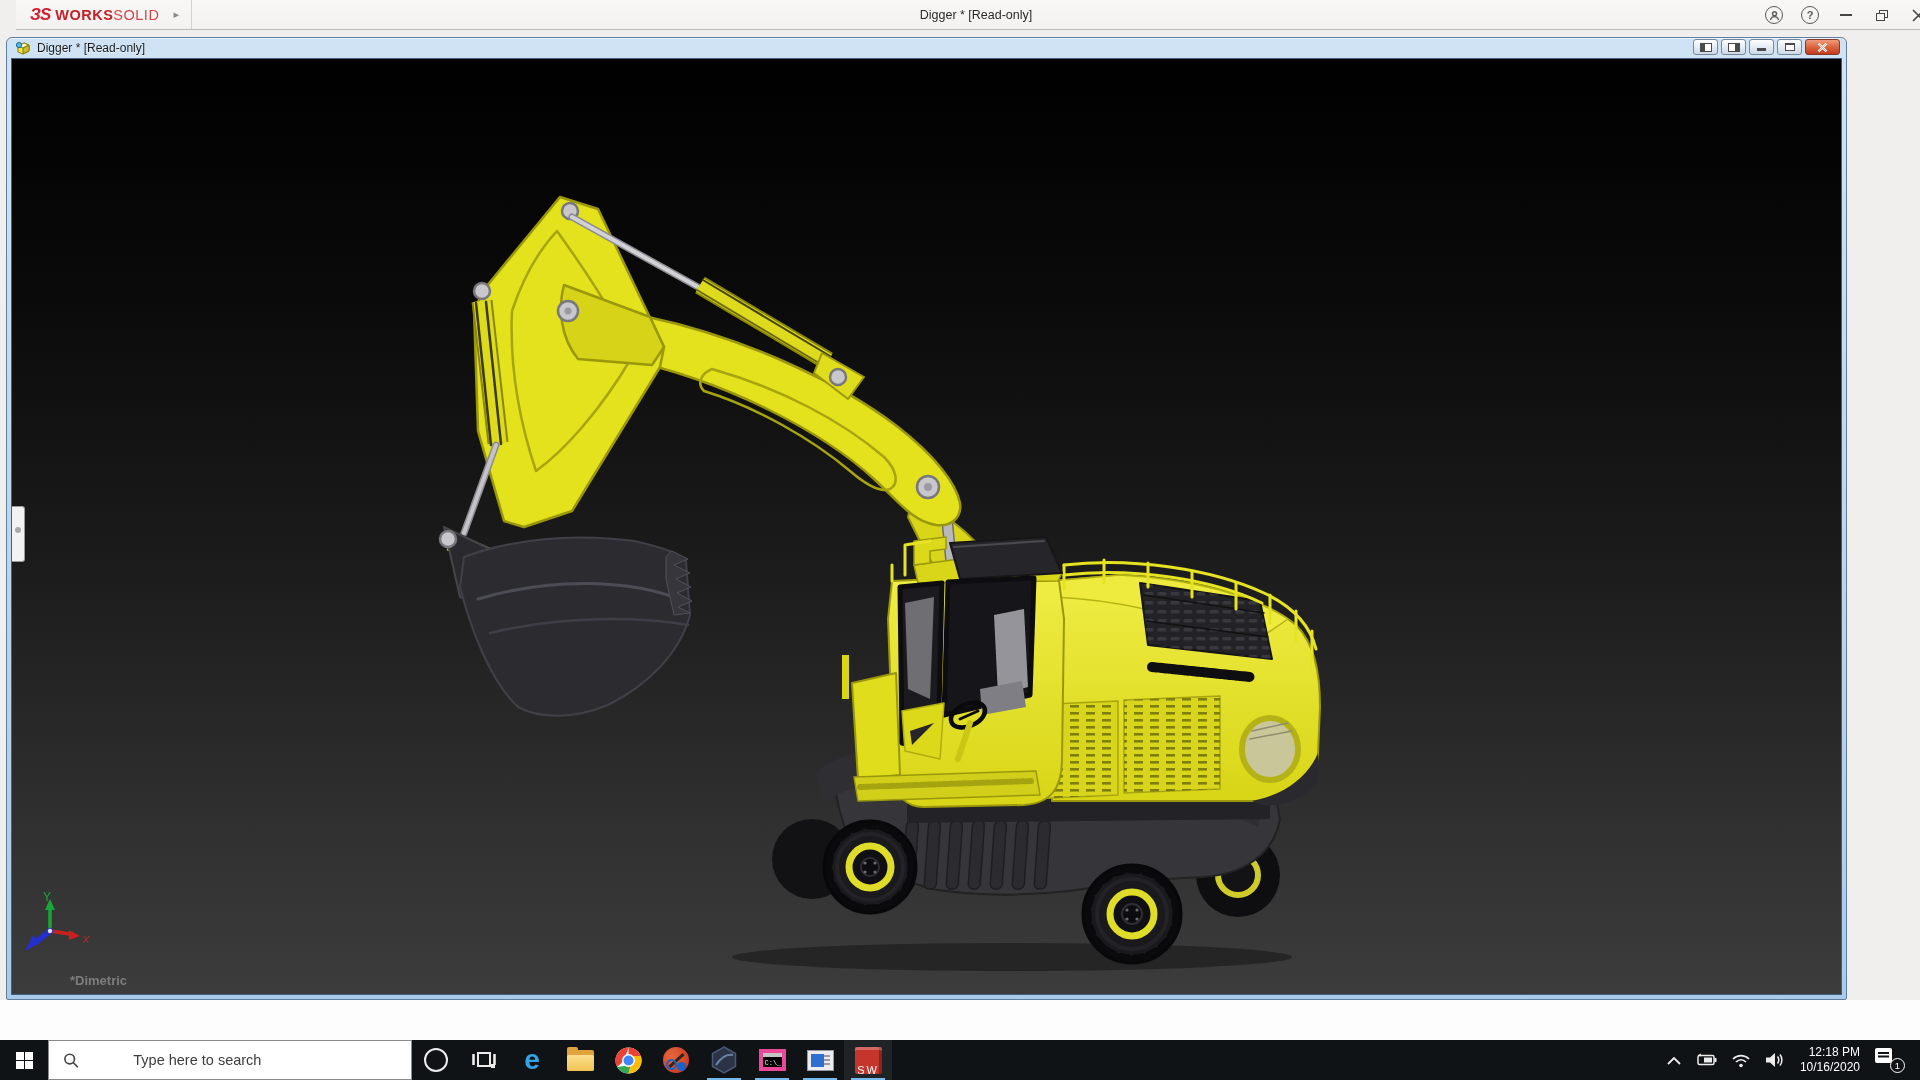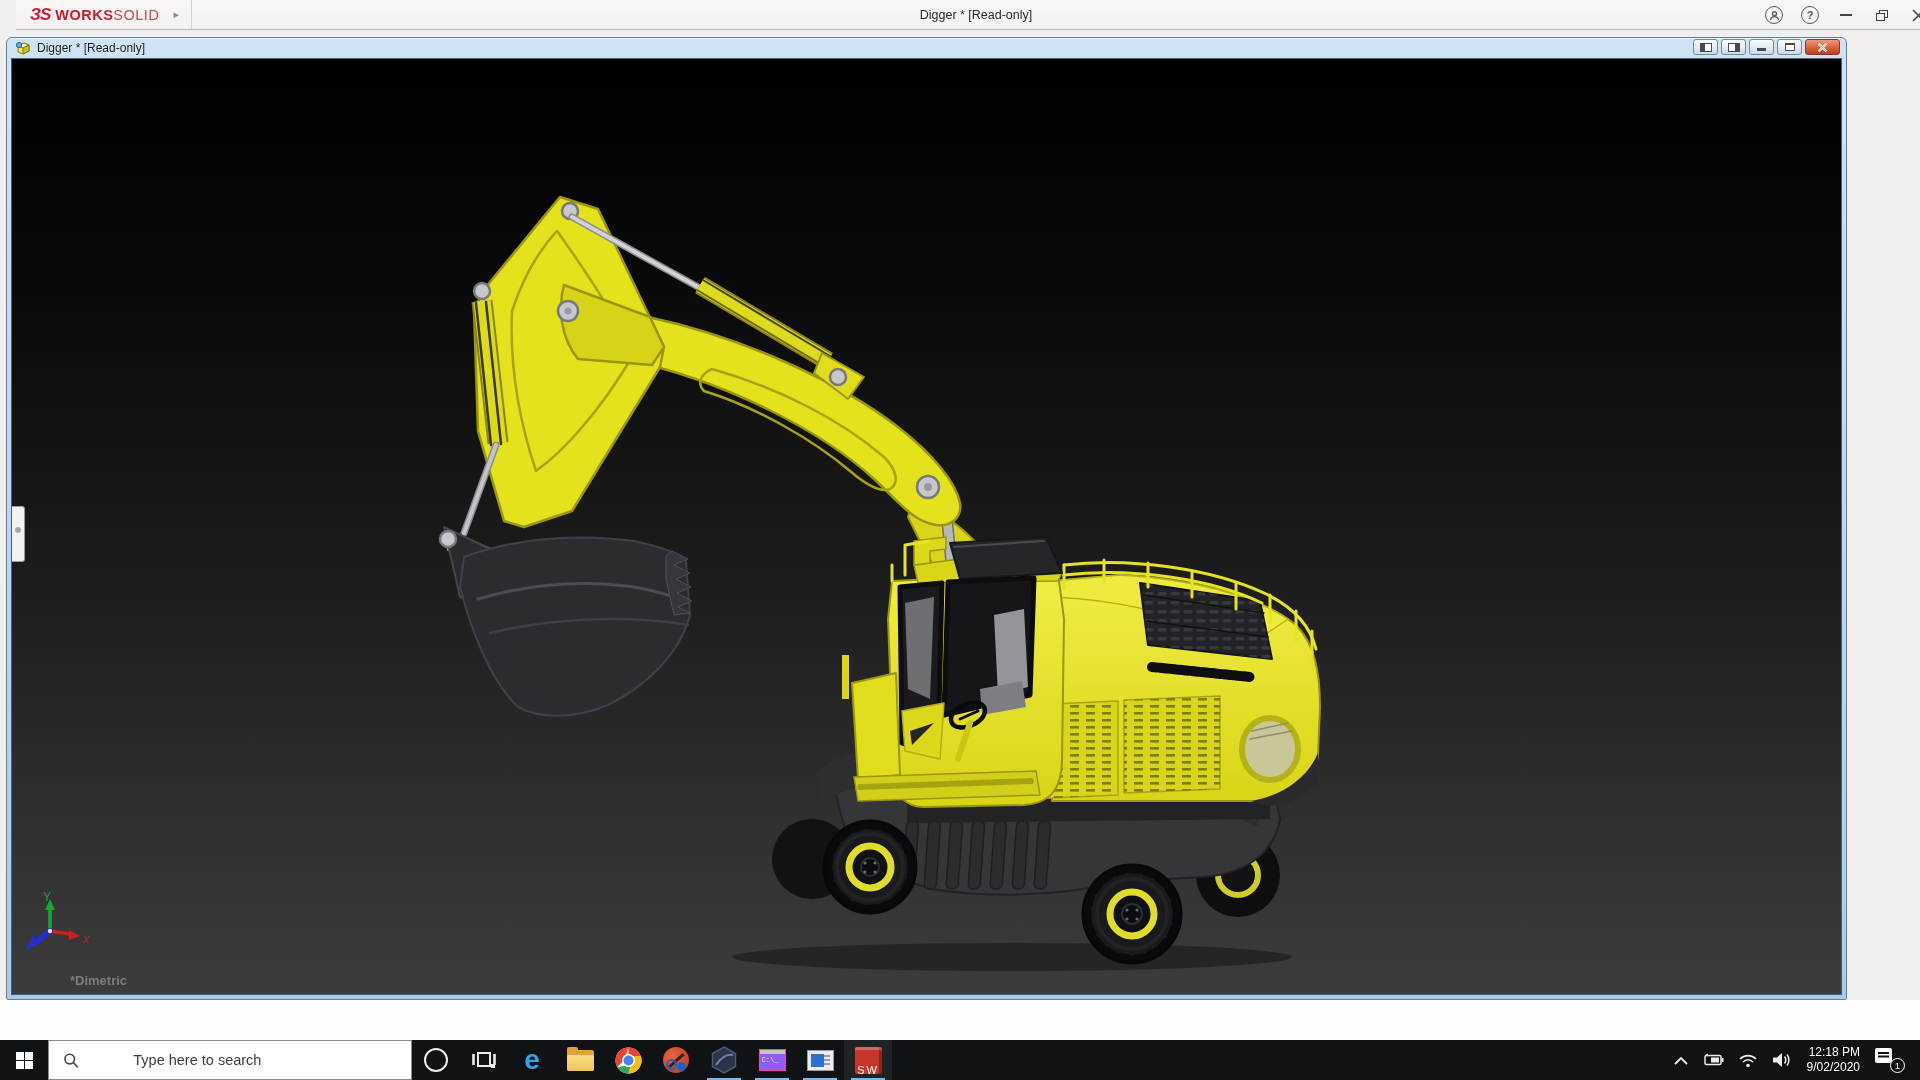--- a/index.html
+++ b/index.html
@@ -89,21 +89,21 @@
   .win-logo span { background:#fdfdfd; }
   .edge-e { font-size:28px; font-weight:bold; color:#35a3e8; line-height:28px; }
   .folder-icon { position:relative; width:27px; height:21px; }
   .folder-back { position:absolute; left:0; top:0; width:27px; height:21px; background:#dfa33d; border-radius:2px; }
   .folder-back::before { content:''; position:absolute; left:0; top:-3px; width:11px; height:5px; background:#dfa33d; border-radius:2px 2px 0 0; }
   .folder-front { position:absolute; left:0; bottom:0; width:27px; height:16px; background:linear-gradient(#fbdf8d,#f0c255); border-radius:2px; }
   .cutter-icon { position:relative; width:26px; height:26px; border-radius:50%; background:radial-gradient(circle at 35% 35%, #e8663e, #c03318); }
   .cutter-icon::before { content:''; position:absolute; left:4px; top:12px; width:19px; height:3px; background:#30241c; transform:rotate(-42deg); }
   .cutter-icon::after { content:''; position:absolute; left:3px; bottom:3px; width:7px; height:7px; border:2.2px solid #1b62c8; border-radius:50%;
      box-shadow:10px 2px 0 -1px #1b62c8; background:transparent; }
-  .cmd-icon { width:27px; height:22px; background:#8b5cf6; border:1px solid #ec4899; position:relative; }
+  .cmd-icon { width:27px; height:22px; background:#000000; border:4px solid #ec4899; position:relative; }
   .cmd-icon::before { content:''; position:absolute; left:0; top:0; right:0; height:4px; background:#c4c4c4; }
   .cmd-text { position:absolute; left:2px; top:6px; font-size:7px; color:#e8e8e8; font-family:"Liberation Mono",monospace; }
   .winapp-icon { width:27px; height:21px; background:#ececf0; border:1px solid #9a9aa2; position:relative; }
   .winapp-icon::before { content:''; position:absolute; left:3px; top:3px; width:13px; height:13px; background:#2f6fd0; }
   .winapp-icon::after { content:''; position:absolute; right:3px; top:4px; width:6px; height:2px; background:#9a9aa0;
      box-shadow:0 4px 0 #9a9aa0, 0 8px 0 #9a9aa0; }
   .sw-icon { position:relative; width:27px; height:27px; background:#c5352c; border-radius:2px;
      box-shadow:inset 0 3px 0 rgba(255,255,255,.25), inset -3px 0 0 rgba(0,0,0,.3); text-align:center; }
   .sw-icon .sw-l { font-size:11px; font-weight:normal; color:#fff; letter-spacing:2px; line-height:14px; display:block;margin-top:16px; }
   .sw-icon .sw-y { font-size:8.5px; font-weight:normal; color:#fff; line-height:8px; display:block; }
@@ -496,21 +496,21 @@
     <div class="tray-item">
       <svg width="20" height="16" viewBox="0 0 20 16">
         <polygon points="1,5.5 5,5.5 10,1 10,15 5,10.5 1,10.5" fill="#ececec"></polygon>
         <path d="M12.5,4.5 C14,6.5 14,9.5 12.5,11.5" fill="none" stroke="#ececec" stroke-width="1.5"></path>
         <path d="M15,2.5 C17.5,5.5 17.5,10.5 15,13.5" fill="none" stroke="#ececec" stroke-width="1.5"></path>
       </svg>
     </div>
     <div class="tray-item clock">
       <div>
         <div>12:18 PM</div>
-        <div>9/02/2020</div>
+        <div>10/16/2020</div>
       </div>
     </div>
     <div class="tray-item">
       <span class="badge-wrap">
         <span class="note-icon"></span>
         <span class="badge">1</span>
       </span>
     </div>
   </div>
 </div>

